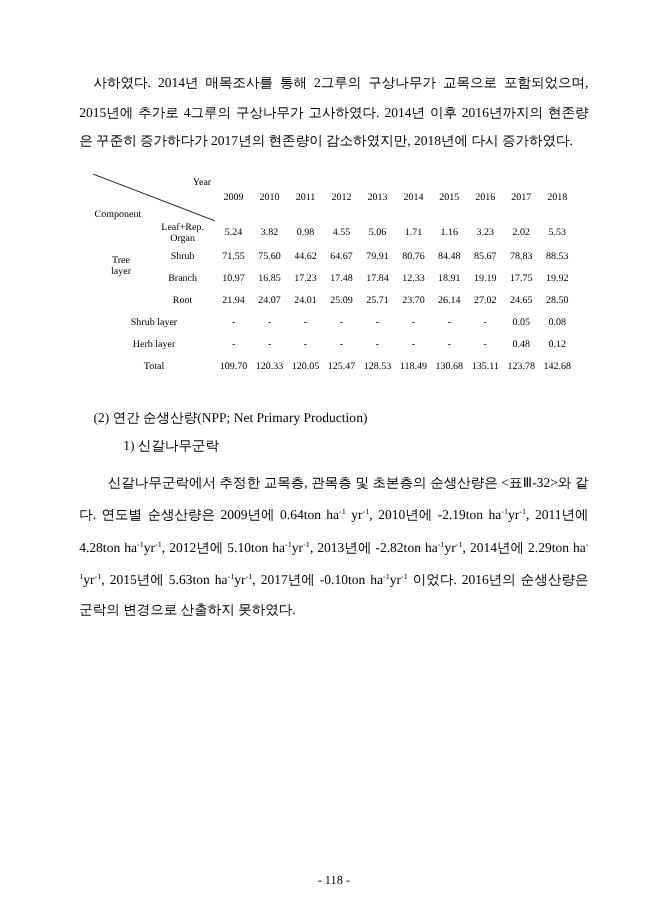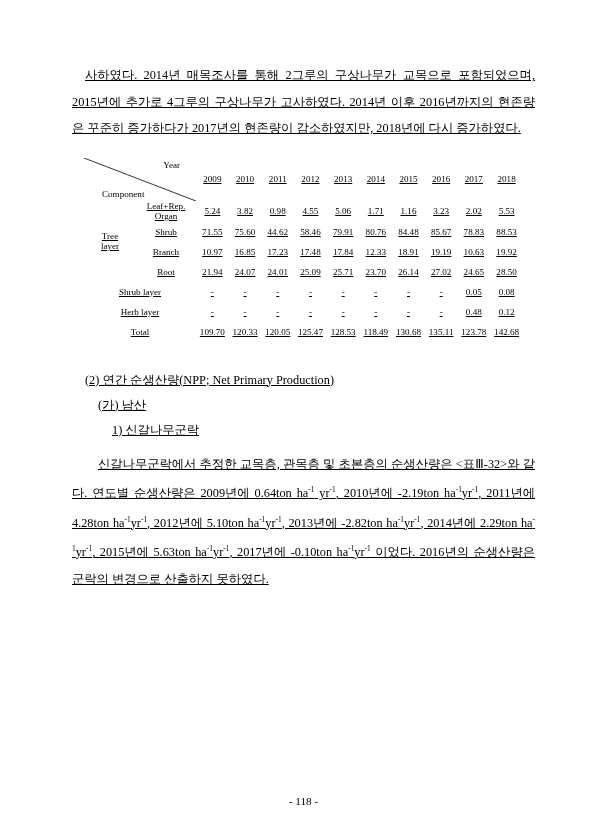--- a/index.html
+++ b/index.html
@@ -14,21 +14,20 @@
     font-family: "Liberation Serif", serif;
     color: #000000;
   }
   .page {
     position: absolute;
     left: 0; top: 0;
     width: 607px;
     height: 840px;
     box-sizing: border-box;
     padding: 62px 72px 28px 72px;
-    text-decoration: underline;
   }
   p.body-par {
     margin: 0;
     font-size: 12.3px;
     line-height: 26.5px;
     text-align: justify;
     text-justify: inter-character;
     text-indent: 13px;
   }
   .table-caption {
@@ -71,27 +70,27 @@
     height: 43px;
     overflow: hidden;
   }
   .corner .diag {
     position: absolute;
     left: 0; top: 0;
     width: 112px; height: 43px;
   }
   .corner .year-lbl {
     position: absolute;
-    right: 16px;
+    right: 4px;
     top: 2px;
     font-size: 9.1px;
   }
   .corner .comp-lbl {
     position: absolute;
-    left: 18px;
+    left: 2px;
     bottom: 2px;
     font-size: 9.1px;
     margin-top: 24px;
   }
   .yearrow td { height: 43px; }
   .rowlabel {
     width: 60px;
     text-align: center;
   }
   .grouplabel {
@@ -183,40 +182,40 @@
         <td class="num">3.23</td>
         <td class="num">2.02</td>
         <td class="num">5.53</td>
       </tr>
 
       <tr class="datarow">
         <td class="rowlabel">Shrub</td>
         <td class="num">71.55</td>
         <td class="num">75.60</td>
         <td class="num">44.62</td>
-        <td class="num">58.46</td>
+        <td class="num">64.67</td>
         <td class="num">79.91</td>
         <td class="num">80.76</td>
         <td class="num">84.48</td>
         <td class="num">85.67</td>
         <td class="num">78.83</td>
         <td class="num">88.53</td>
       </tr>
 
       <tr class="datarow">
         <td class="rowlabel">Branch</td>
         <td class="num">10.97</td>
         <td class="num">16.85</td>
         <td class="num">17.23</td>
         <td class="num">17.48</td>
         <td class="num">17.84</td>
         <td class="num">12.33</td>
         <td class="num">18.91</td>
         <td class="num">19.19</td>
-        <td class="num">10.63</td>
+        <td class="num">17.75</td>
         <td class="num">19.92</td>
       </tr>
 
       <tr class="datarow rule-thin">
         <td class="rowlabel">Root</td>
         <td class="num">21.94</td>
         <td class="num">24.07</td>
         <td class="num">24.01</td>
         <td class="num">25.09</td>
         <td class="num">25.71</td>
@@ -265,21 +264,20 @@
         <td class="num">118.49</td>
         <td class="num">130.68</td>
         <td class="num">135.11</td>
         <td class="num">123.78</td>
         <td class="num">142.68</td>
       </tr>
     </tbody>
   </table>
 
   <div class="sect lvl1">(2) 연간 순생산량(NPP; Net Primary Production)</div>
-  <div class="lvl2" style="font-size:12.3px;line-height:25px;">(가) 남산</div>
   <div class="lvl3" style="font-size:12.3px;line-height:25px;">1) 신갈나무군락</div>
 
   <p class="par2"><span>신갈나무군락에서 추정한 교목층, 관목층 및 초본층의 순생산량은 &lt;표Ⅲ-32&gt;와 같다. 연도별 순생산량은 2009년에 0.64ton ha</span><sup>-1</sup><span> yr</span><sup>-1</sup><span>, 2010년에 ‐2.19ton ha</span><sup>-1</sup><span>yr</span><sup>-1</sup><span>, 2011년에 4.28ton ha</span><sup>-1</sup><span>yr</span><sup>-1</sup><span>, 2012년에 5.10ton ha</span><sup>-1</sup><span>yr</span><sup>-1</sup><span>, 2013년에 ‐2.82ton ha</span><sup>-1</sup><span>yr</span><sup>-1</sup><span>, 2014년에 2.29ton ha</span><sup>-1</sup><span>yr</span><sup>-1</sup><span>, 2015년에 5.63ton ha</span><sup>-1</sup><span>yr</span><sup>-1</sup><span>, 2017년에 ‐0.10ton ha</span><sup>-1</sup><span>yr</span><sup>-1</sup><span> 이었다. 2016년의 순생산량은 군락의 변경으로 산출하지 못하였다.</span></p>
 
 </div>
 
 <div class="footer">
   <span>- 118 -</span>
 </div>
 

